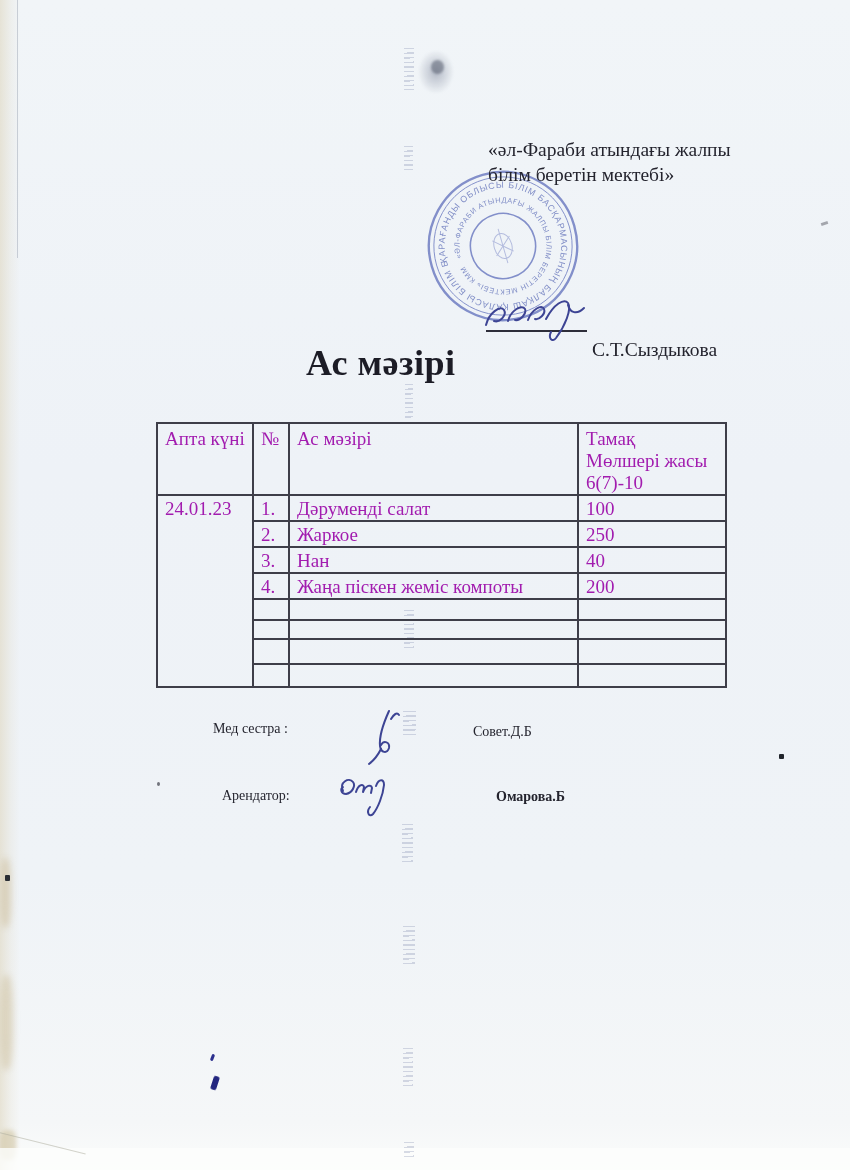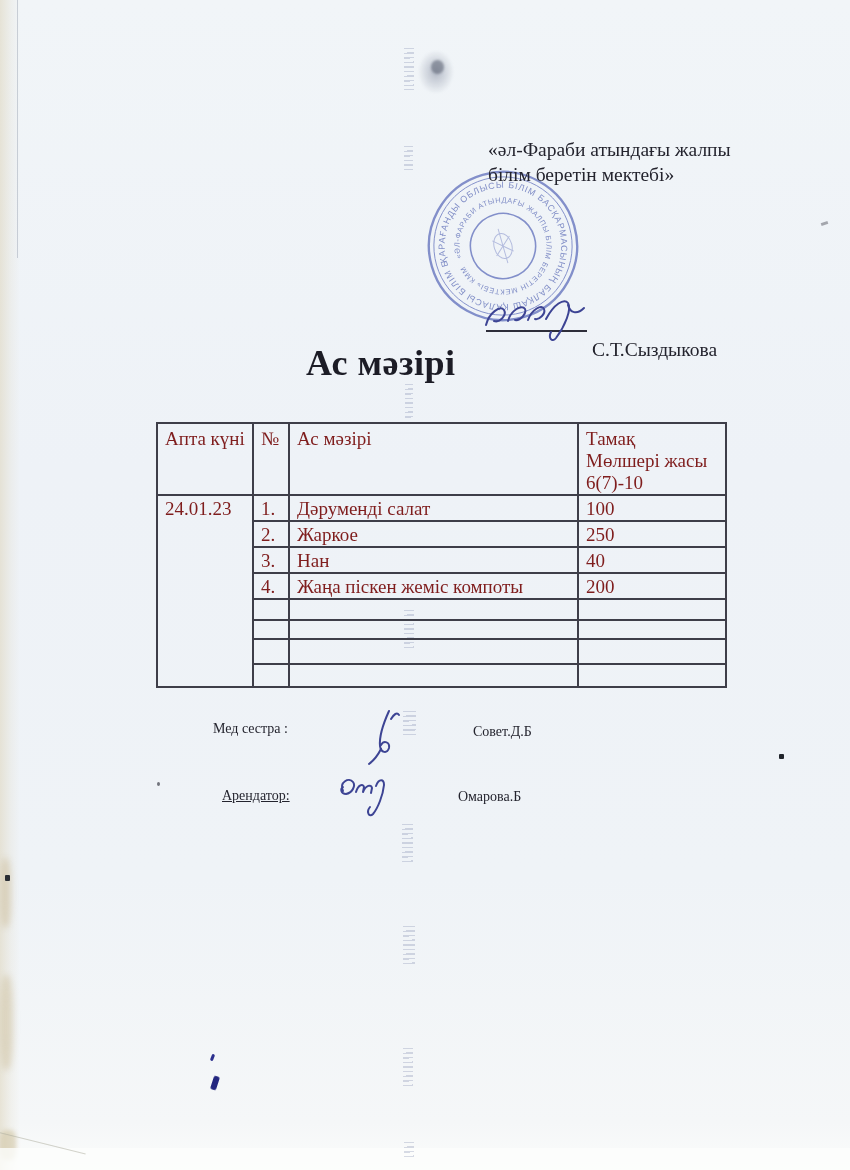--- a/index.html
+++ b/index.html
@@ -45,38 +45,38 @@
   .stamp{left:424px;top:167px;width:158px;height:158px;transform:rotate(-16deg);opacity:.88;}
   
   .approval{left:488px;top:138px;width:270px;font-size:19.5px;line-height:24.6px;white-space:nowrap;}
   .sig-underline{left:486px;top:330px;width:101px;height:2px;background:#2e2e3a;}
   .director-name{left:592px;top:313px;font-size:19.5px;white-space:nowrap;margin-top:26px;}
   .director-sig{left:480px;top:290px;width:114px;height:56px;}
   
   .title{left:306px;top:342px;font-size:36px;font-weight:bold;letter-spacing:.5px;color:#1c1c26;margin:0;}
   
   .menu-wrap{left:156px;top:422px;}
-  table.menu{border-collapse:collapse;table-layout:fixed;width:569px;font-size:19px;color:#7f1d1d;}
+  table.menu{border-collapse:collapse;table-layout:fixed;width:569px;font-size:19px;color:#a21caf;}
   table.menu th,table.menu td{border:2px solid #3e3e49;font-weight:normal;text-align:left;
     vertical-align:top;padding:2px 4px 0 7px;overflow:hidden;white-space:nowrap;}
   table.menu th{padding-top:4px;}
   th.c-num,td.c-num{padding-left:6px;}
   th.c-amt{padding-left:9px;margin-left:12px;}
   td.c-amt{text-align:center;padding-left:0;padding-right:0;}
   td.c-dish{padding-left:10px;border-radius:7px;}
   td.c-date{padding-top:3px;padding-left:6px;}
   tr.hrow{height:66px;}
   tr.r1{height:26px;}tr.r2{height:26px;}tr.r3{height:22px;}tr.r4{height:25px;}
   tr.r5{height:21px;}tr.r6{height:19px;}tr.r7{height:25px;}tr.r8{height:23px;}
   
   .lbl{font-size:14px;white-space:nowrap;}
   .nurse-label{left:213px;top:721px;}
   .nurse-name{left:473px;top:724px;}
-  .tenant-label{left:222px;top:788px;text-decoration:underline;}
-  .tenant-name{left:458px;top:789px;}
+  .tenant-label{left:222px;top:788px;}
+  .tenant-name{left:496px;top:789px;font-weight:bold;}
   .nurse-sig{left:365px;top:708px;width:36px;height:58px;}
   .tenant-sig{left:333px;top:776px;width:58px;height:42px;}
   svg .ink{stroke:#3d4494;fill:none;stroke-width:2;stroke-linecap:round;stroke-linejoin:round;}
 </style>
 </head>
 <body>
 
 <div>
 
   <div class="abs left-strip"></div>

